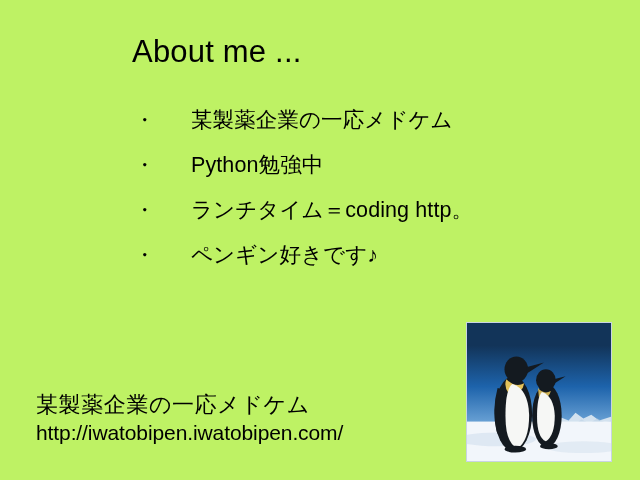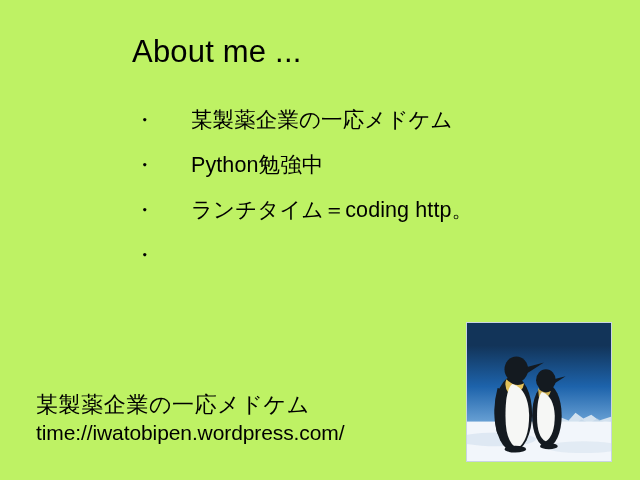--- a/index.html
+++ b/index.html
@@ -126,27 +126,28 @@
       <span class="bullet-text">Python勉強中</span>
     </div>
 
     <div class="bullet-row">
       <span class="bullet-marker">・</span>
       <span class="bullet-text">ランチタイム＝coding http。</span>
     </div>
 
     <div class="bullet-row">
       <span class="bullet-marker">・</span>
+      <span class="bullet-text">ペンギン好きです♪</span>
     </div>
 
   </div>
 
   <div id="bottom-text">
     <div id="bottom-line-jp">某製薬企業の一応メドケム</div>
-    <div id="bottom-line-url">time://iwatobipen.wordpress.com/</div>
+    <div id="bottom-line-url">http://iwatobipen.iwatobipen.com/</div>
   </div>
 
   <div id="penguin-photo" style="border-color: rgb(200, 212, 226);">
     <svg id="photo-canvas" viewBox="0 0 146 140" preserveAspectRatio="none">
       <defs>
         <linearGradient id="skyGrad" x1="0" y1="0" x2="0" y2="1">
           <stop offset="0%" id="sky0" stop-color="#123459"></stop>
           <stop offset="22%" id="sky1" stop-color="#123459"></stop>
           <stop offset="62%" id="sky2" stop-color="#1d63ab"></stop>
           <stop offset="100%" id="sky3" stop-color="#6fa6d8"></stop>

